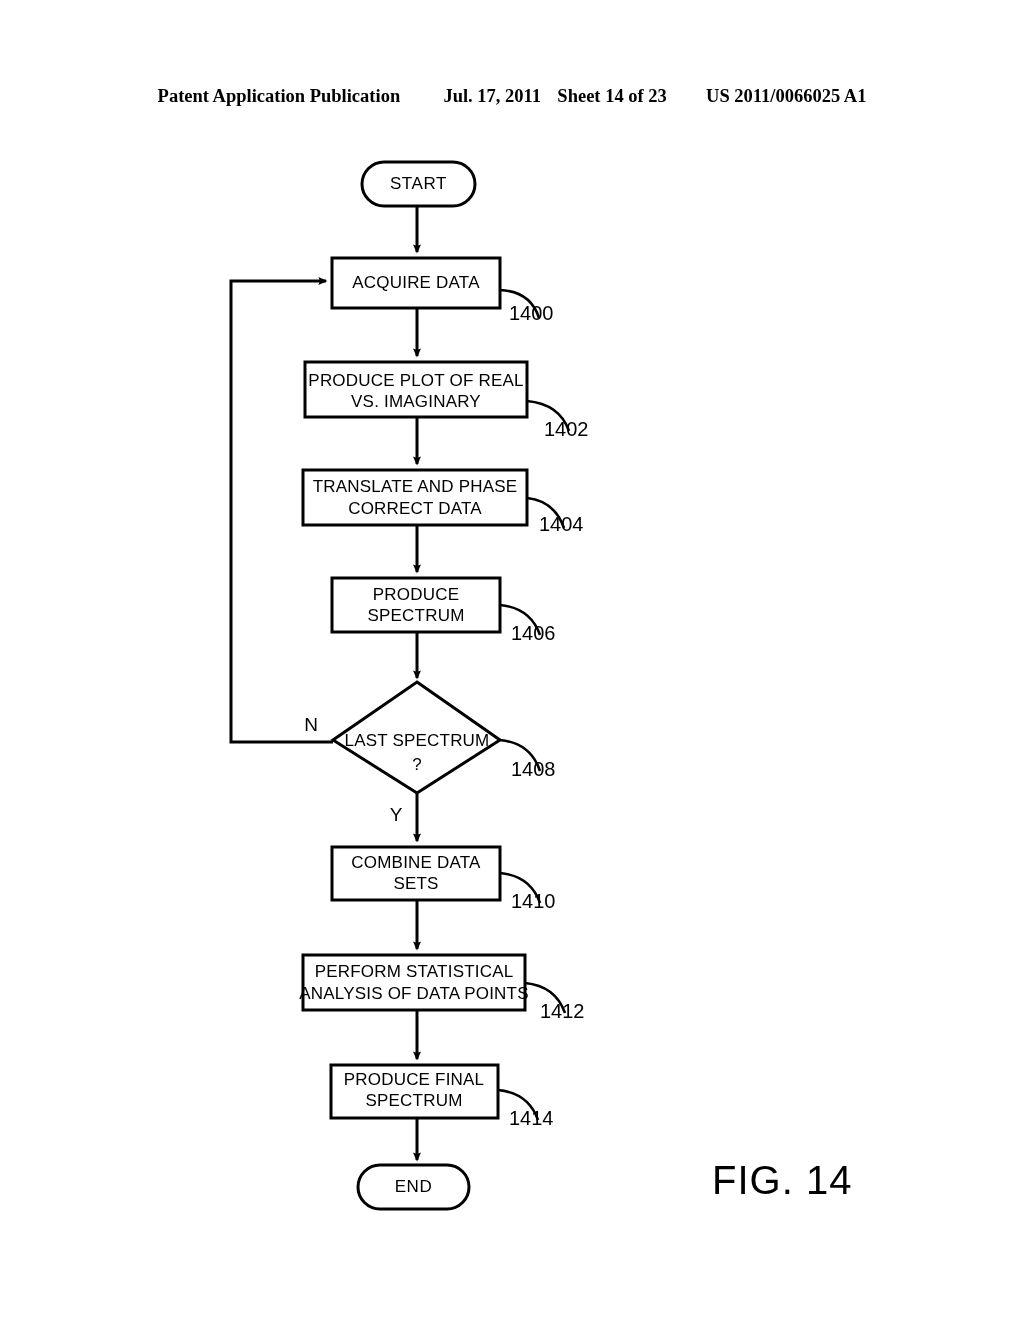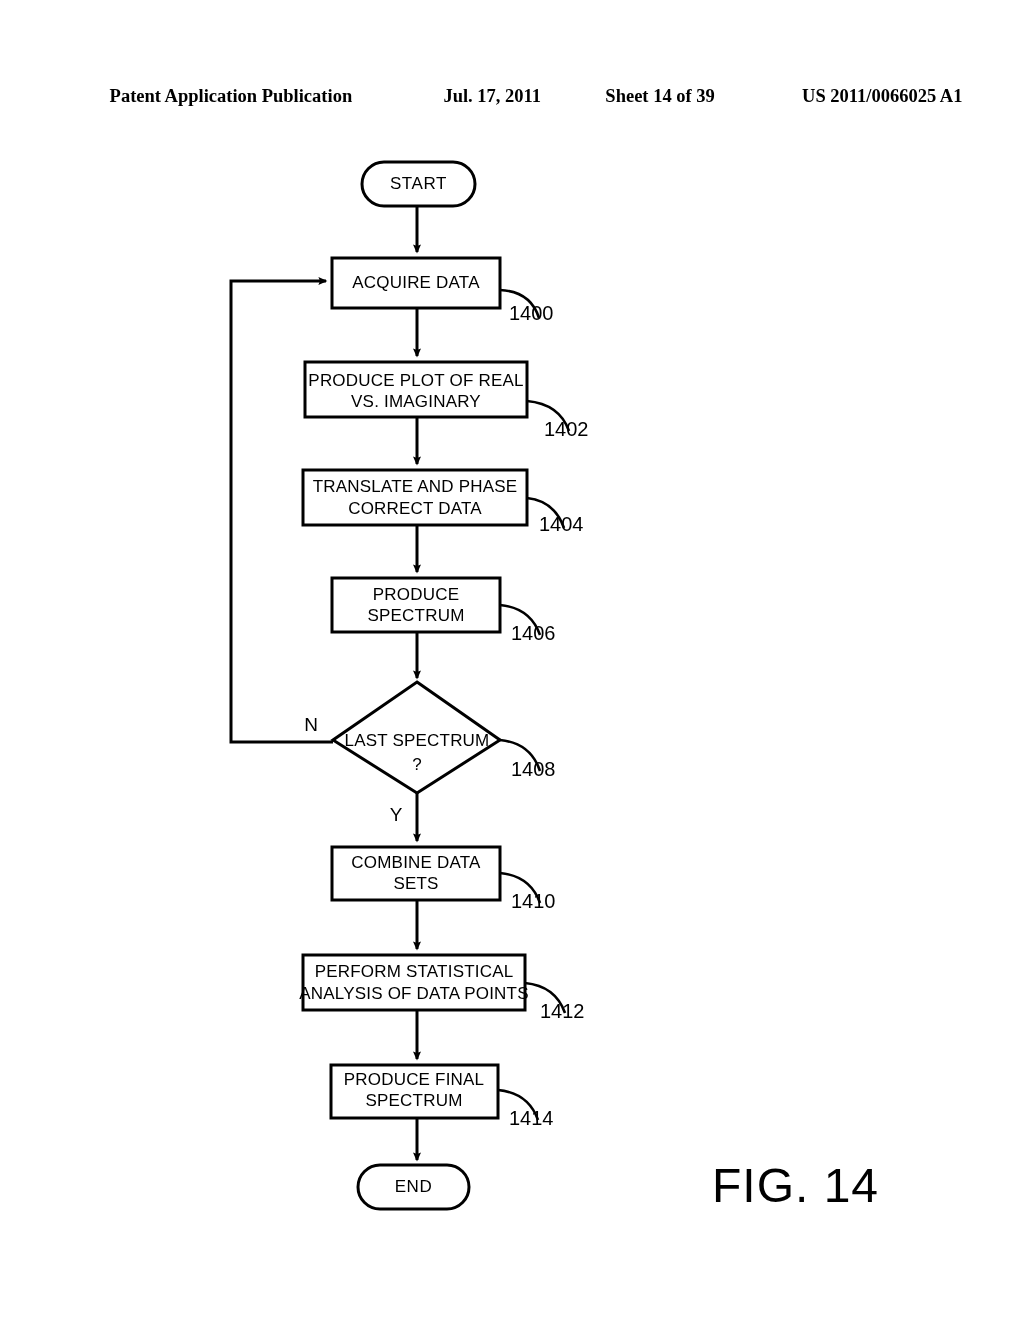--- a/index.html
+++ b/index.html
@@ -23,32 +23,32 @@
     top: 86px;
     width: 1024px;
     text-align: center;
     font-family: "Liberation Serif", serif;
     font-weight: bold;
     font-size: 18.5px;
     color: #000000;
     white-space: nowrap;
     letter-spacing: 0px;
   }
-  #patent-header .seg { display: inline-block; margin-left: 48px; }
+  #patent-header .seg { display: inline-block; }
   #patent-header .gap-lg { display: inline-block; width: 34px; }
   #patent-header .gap-md { display: inline-block; width: 30px; }
   #patent-header .gap-sm { display: inline-block; width: 7px; }
 
   
   #figure-label {
     position: absolute;
     left: 712px;
     top: 1158px;
     font-family: "Liberation Sans", sans-serif;
-    font-size: 48px;
+    font-size: 40px;
     color: #000000;
     letter-spacing: 1px;
   }
 
   
   #flowchart {
     position: absolute;
     left: 0;
     top: 0;
   }
@@ -101,21 +101,21 @@
 </head>
 <body>
 
 <div id="page">
 
   <div id="patent-header">
     <span class="seg">Patent Application Publication</span>
     <span class="gap-lg"></span>
     <span class="seg">Jul. 17, 2011</span>
     <span class="gap-sm"></span>
-    <span class="seg">Sheet 14 of 39</span>
+    <span class="seg">Sheet 14 of 23</span>
     <span class="gap-md"></span>
     <span class="seg">US 2011/0066025 A1</span>
   </div>
 
   <svg id="flowchart" width="1024" height="1320" viewBox="0 0 1024 1320">
 
     <defs>
       <marker id="arrowhead" markerWidth="10" markerHeight="10" refX="7.6" refY="4" orient="auto" markerUnits="userSpaceOnUse">
         <path d="M 0 0 L 9 4 L 0 8 L 1.6 4 Z" fill="#000000"></path>
       </marker>

